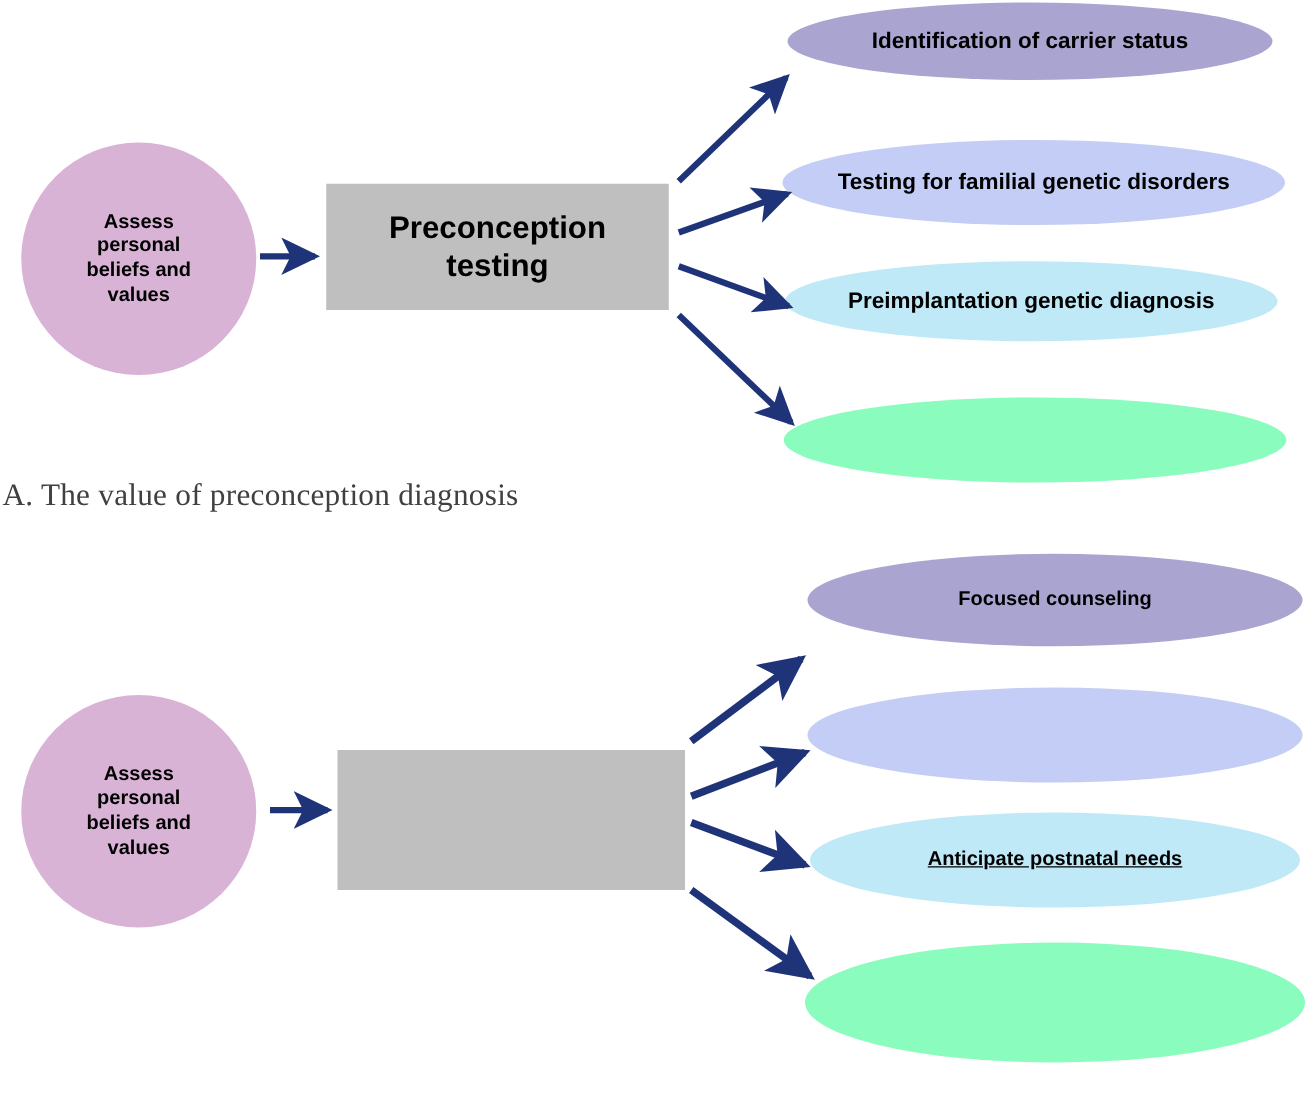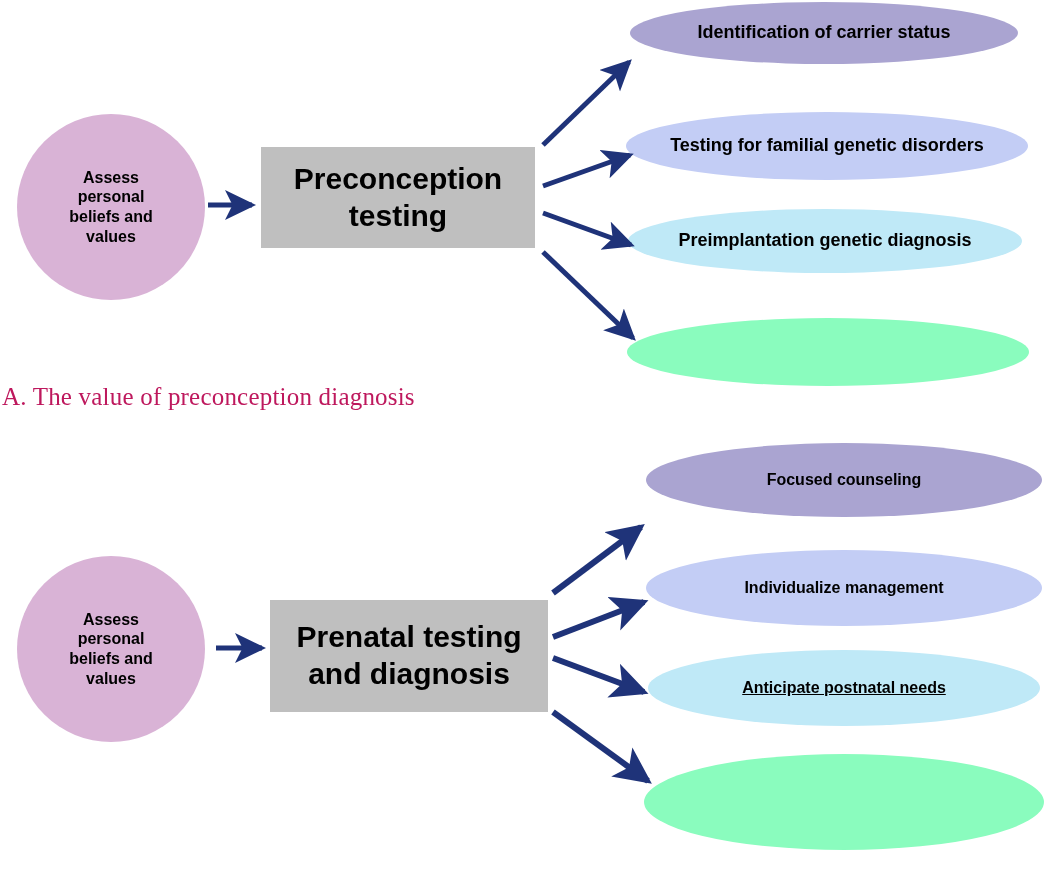--- a/index.html
+++ b/index.html
@@ -37,30 +37,30 @@
     justify-content: center;
     text-align: center;
     font-weight: bold;
     color: #000000;
     line-height: 1.22;
     pointer-events: none;
     white-space: pre-line;
   }
 
   .circle-label { font-size: 16px; }
-  .box-label    { font-size: 30px; }
+  .box-label    { font-size: 25px; }
   .ell-label-a  { font-size: 18px; }
   .ell-label-b  { font-size: 16px; }
 
   .caption {
     position: absolute;
     left: 2px;
     font-family: "Liberation Serif", serif;
     font-size: 25px;
-    color: #be185d;
+    color: #404040;
     letter-spacing: 0.2px;
   }
   #caption-a { top: 383px; }
 </style>
 </head>
 <body>
 
 <div class="panel" id="panel-a">
 
   <svg class="svg-layer" viewBox="0 0 1050 430">
@@ -129,23 +129,20 @@
     <line x1="553" y1="207" x2="644" y2="172" stroke="#1f3379" stroke-width="6" marker-end="url(#ah-b)"></line>
     <line x1="553" y1="228" x2="644" y2="262" stroke="#1f3379" stroke-width="6" marker-end="url(#ah-b)"></line>
     <line x1="553" y1="282" x2="648" y2="351" stroke="#1f3379" stroke-width="6" marker-end="url(#ah-b)"></line>
   </svg>
 
   <div class="node-label circle-label" style="left:17px; top:126px; width:188px; height:186px;">Assess
 personal
 beliefs and
 values</div>
 
-  <div class="node-label box-label" style="left:270px; top:170px; width:278px; height:112px;">Prenatal testing
-and diagnosis</div>
 
   <div class="node-label ell-label-b" style="left:646px; top:13px; width:396px; height:74px;">Focused counseling</div>
 
-  <div class="node-label ell-label-b" style="left:646px; top:120px; width:396px; height:76px;">Individualize management</div>
 
   <div class="node-label ell-label-b" style="left:648px; top:220px; width:392px; height:76px;text-decoration:underline;">Anticipate postnatal needs</div>
 
 
 </div>
 
 </body></html>

